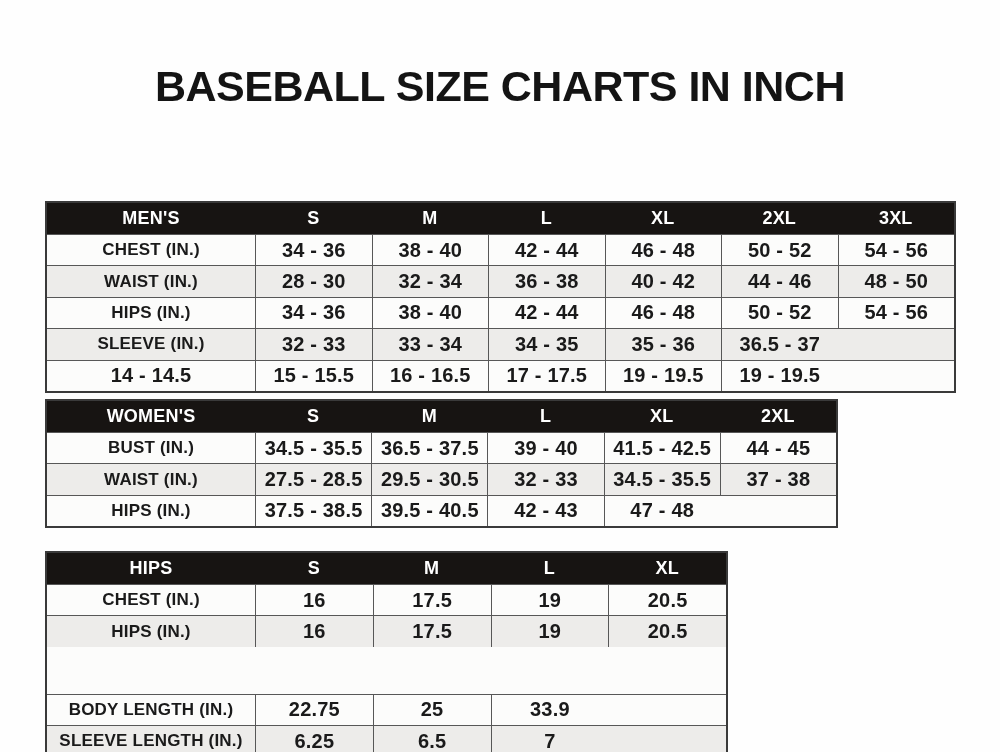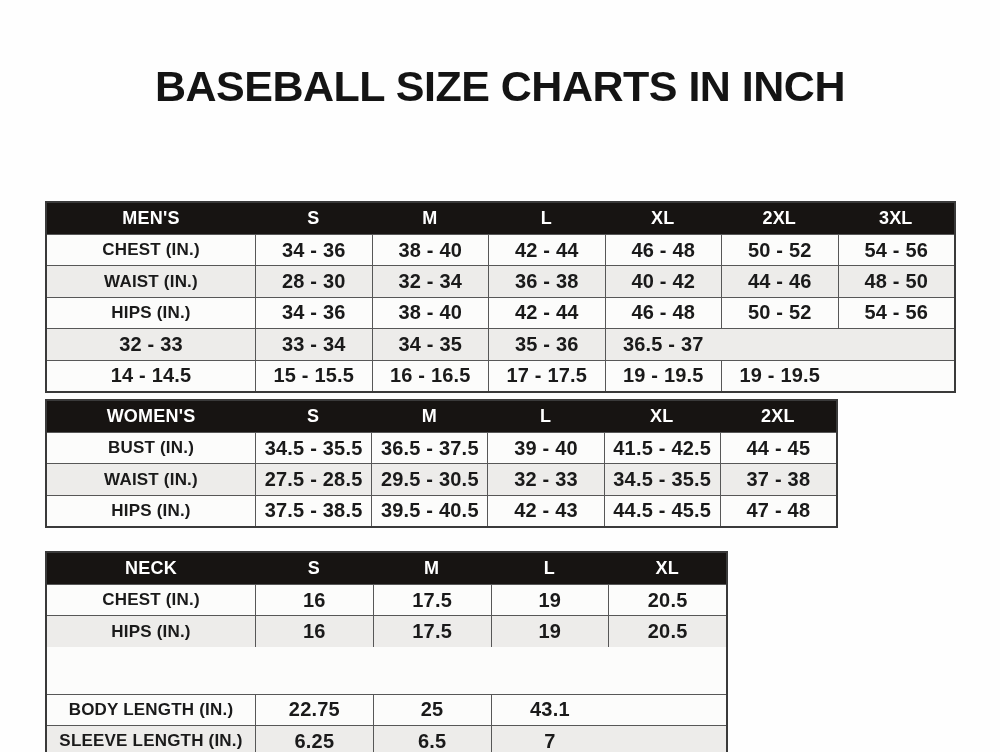--- a/index.html
+++ b/index.html
@@ -99,20 +99,21 @@
     <div class="t-row" style="grid-template-columns: 208px repeat(6, 1fr);">
       <div class="t-cell label">HIPS (IN.)</div>
       <div class="t-cell value">34 - 36</div>
       <div class="t-cell value">38 - 40</div>
       <div class="t-cell value">42 - 44</div>
       <div class="t-cell value">46 - 48</div>
       <div class="t-cell value">50 - 52</div>
       <div class="t-cell value">54 - 56</div>
     </div>
     <div class="t-row alt" style="grid-template-columns: 208px repeat(6, 1fr);">
+      <div class="t-cell label">SLEEVE (IN.)</div>
       <div class="t-cell value">32 - 33</div>
       <div class="t-cell value">33 - 34</div>
       <div class="t-cell value">34 - 35</div>
       <div class="t-cell value">35 - 36</div>
       <div class="t-cell value">36.5 - 37</div>
     </div>
     <div class="t-row" style="grid-template-columns: 208px repeat(6, 1fr);">
       <div class="t-cell value">14 - 14.5</div>
       <div class="t-cell value">15 - 15.5</div>
       <div class="t-cell value">16 - 16.5</div>
@@ -145,28 +146,27 @@
       <div class="t-cell value">29.5 - 30.5</div>
       <div class="t-cell value">32 - 33</div>
       <div class="t-cell value">34.5 - 35.5</div>
       <div class="t-cell value">37 - 38</div>
     </div>
     <div class="t-row" style="grid-template-columns: 208px repeat(5, 1fr);">
       <div class="t-cell label">HIPS (IN.)</div>
       <div class="t-cell value">37.5 - 38.5</div>
       <div class="t-cell value">39.5 - 40.5</div>
       <div class="t-cell value">42 - 43</div>
-      <div class="t-cell value">44.5 - 45.5</div>
       <div class="t-cell value">47 - 48</div>
     </div>
   </div>
 
 <div id="table-youth" class="size-table">
     <div class="t-header" style="grid-template-columns: 208px repeat(4, 1fr);">
-      <div class="t-hcell">NECK</div>
+      <div class="t-hcell">HIPS</div>
       <div class="t-hcell">S</div>
       <div class="t-hcell">M</div>
       <div class="t-hcell">L</div>
       <div class="t-hcell">XL</div>
     </div>
     <div class="t-row" style="grid-template-columns: 208px repeat(4, 1fr);">
       <div class="t-cell label">CHEST (IN.)</div>
       <div class="t-cell value">16</div>
       <div class="t-cell value">17.5</div>
       <div class="t-cell value">19</div>
@@ -176,21 +176,21 @@
       <div class="t-cell label">HIPS (IN.)</div>
       <div class="t-cell value">16</div>
       <div class="t-cell value">17.5</div>
       <div class="t-cell value">19</div>
       <div class="t-cell value">20.5</div>
     </div>
     <div class="t-row" style="grid-template-columns: 208px repeat(4, 1fr); margin-top: 47px;">
       <div class="t-cell label">BODY LENGTH (IN.)</div>
       <div class="t-cell value">22.75</div>
       <div class="t-cell value">25</div>
-      <div class="t-cell value">43.1</div>
+      <div class="t-cell value">33.9</div>
     </div>
     <div class="t-row alt" style="grid-template-columns: 208px repeat(4, 1fr);">
       <div class="t-cell label">SLEEVE LENGTH (IN.)</div>
       <div class="t-cell value">6.25</div>
       <div class="t-cell value">6.5</div>
       <div class="t-cell value">7</div>
     </div>
   </div>
 
 </body></html>

